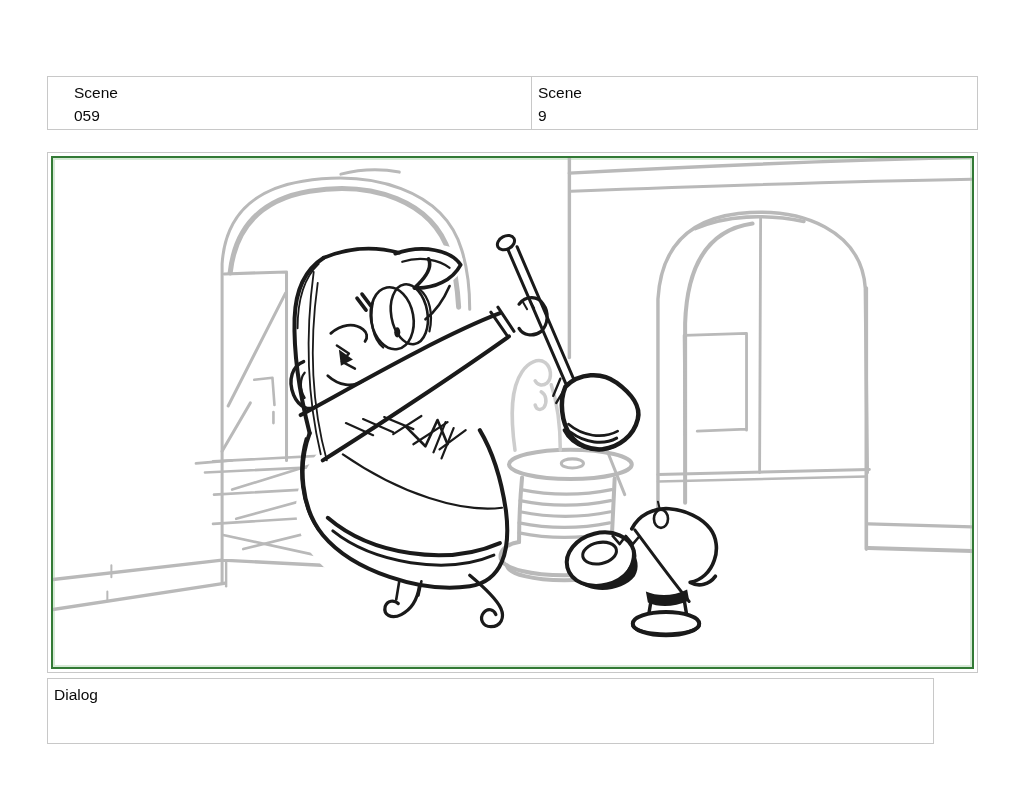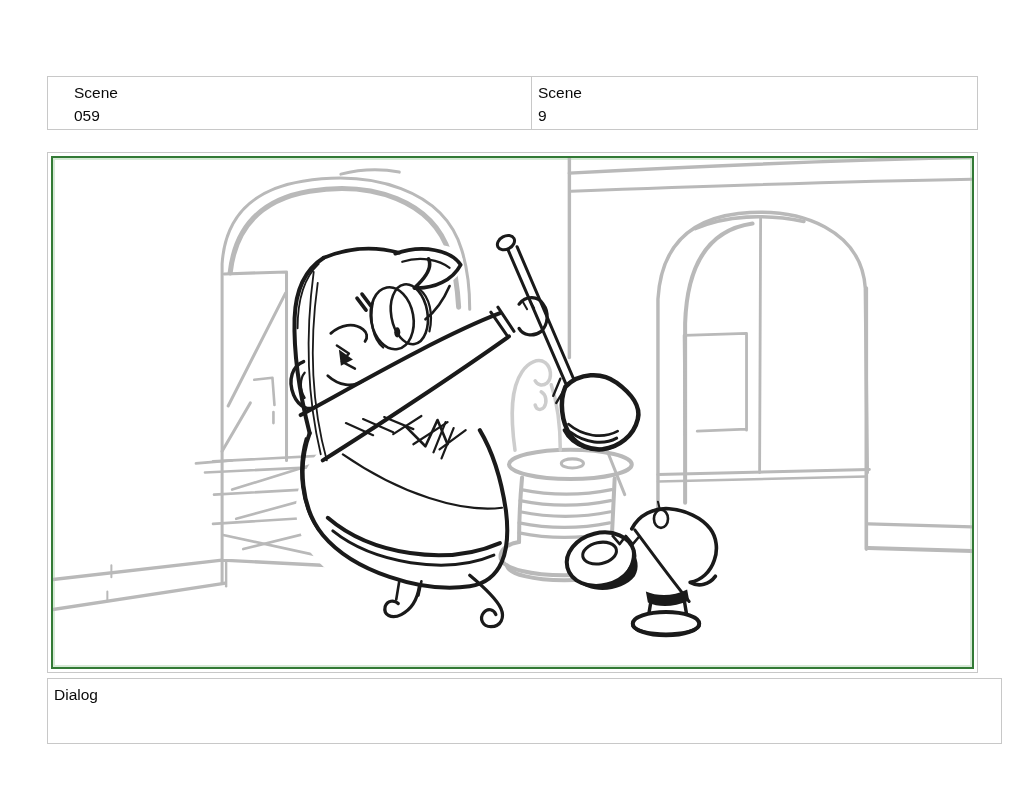--- a/index.html
+++ b/index.html
@@ -11,21 +11,21 @@
   .hcell{box-sizing:border-box;padding:4px 6px;font-size:15.5px;line-height:23px;}
   .hcell.first{width:464px;border-right:1px solid #c8c8c8;}
   .hcell.second{flex:1;}
   .hcell div{white-space:nowrap;}
   
   .canvas-box{left:47px;top:152px;width:931px;height:521px;border:1px solid #c8c8c8;background:#fff;padding:3px;}
   .canvas-green{width:100%;height:100%;box-sizing:border-box;border:2.5px solid #337a36;
                 box-shadow:inset 0 0 0 2px #d6ead6;background:#fff;overflow:hidden;}
   .canvas-green svg{display:block;width:100%;height:100%;}
   
-  .dialog-box{left:47px;top:678px;width:955px;height:66px;border:1px solid #c8c8c8;background:#fff;
+  .dialog-box{left:47px;top:678px;width:887px;height:66px;border:1px solid #c8c8c8;background:#fff;
               padding:4px 6px;font-size:15.5px;line-height:23px;}
 </style>
 </head>
 <body>
 
 <div class="abs header-row">
   <div class="hcell first">
     <div>Scene</div>
     <div>059</div>
   </div>

